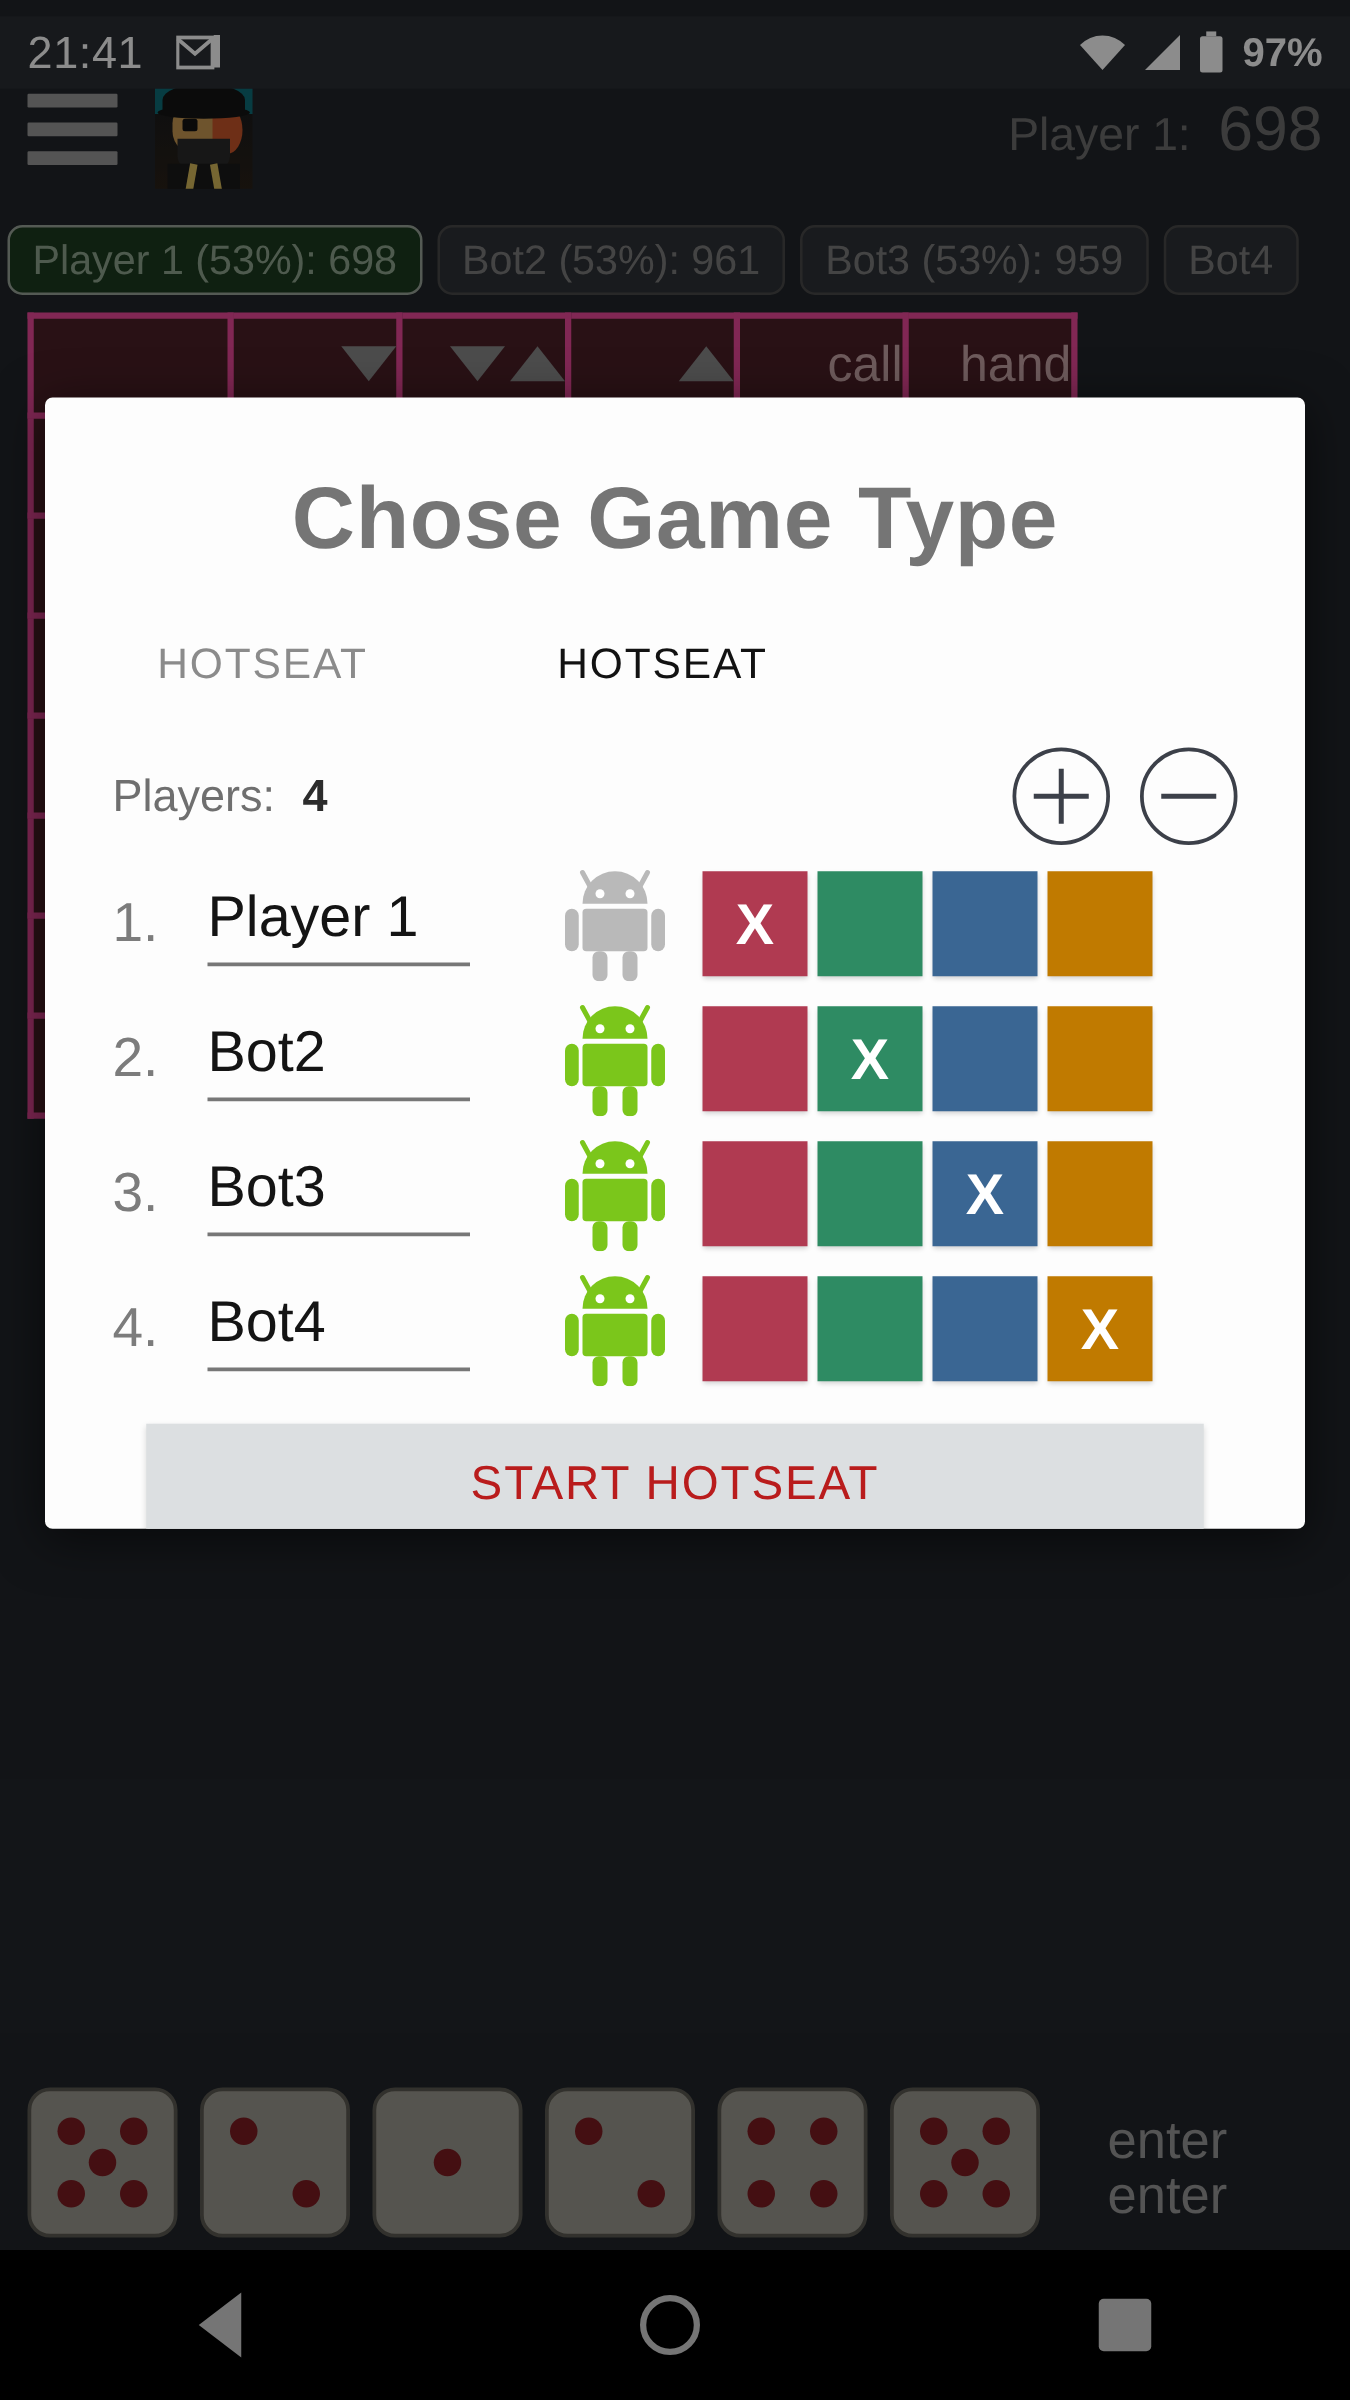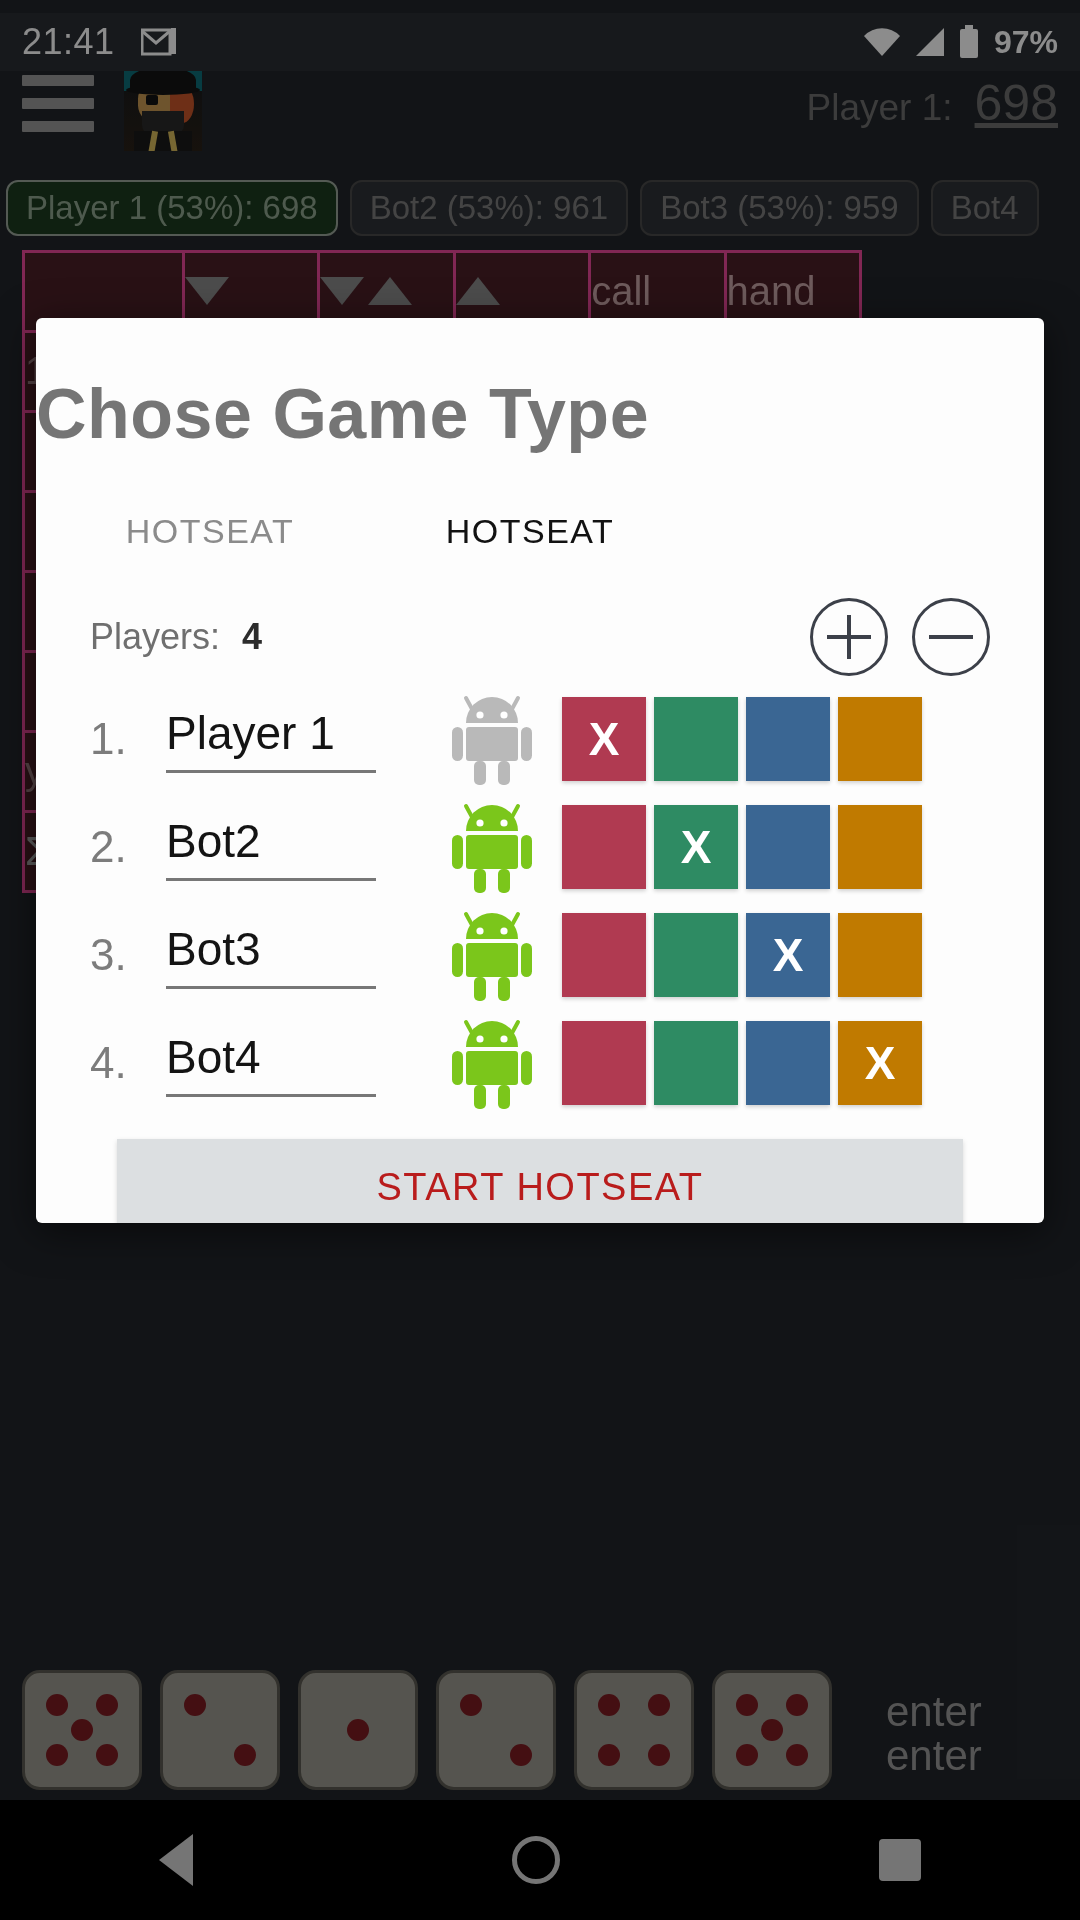--- a/index.html
+++ b/index.html
@@ -44,40 +44,40 @@
   #avatar .scarf { position: absolute; left: 46px; top: 30px; width: 24px; height: 38px;
     background: #c8562a; border-radius: 0 60% 60% 20%; }
   #avatar .eye { position: absolute; left: 22px; top: 40px; width: 12px; height: 10px; background: #131313; border-radius: 2px;}
   #avatar .beard { position: absolute; left: 18px; top: 56px; width: 42px; height: 28px;
     background: #2a2a2a; border-radius: 0 0 50% 50%; }
   #avatar .body { position: absolute; left: 10px; top: 76px; width: 58px; height: 24px; background: #1a1a1a; }
   #avatar .strapL { position: absolute; left: 26px; top: 76px; width: 6px; height: 24px; background: #d8bb5b; transform: rotate(10deg); }
   #avatar .strapR { position: absolute; left: 46px; top: 76px; width: 6px; height: 24px; background: #d8bb5b; transform: rotate(-10deg); }
   #appbar .score-wrap { margin-left: auto; display: flex; align-items: baseline; gap: 22px; color: #6e6e6e; }
   #appbar .score-label { font-size: 37px; }
-  #appbar .score-value { font-size: 50px; text-decoration: underline; }
+  #appbar .score-value { font-size: 50px; }
 
   
   #player-tabs {
     position: absolute; top: 178px; left: 0; width: 1080px; height: 60px;
     display: flex; align-items: center; gap: 12px; padding-left: 6px; z-index: 3;
     overflow: hidden;
   }
   .ptab {
     height: 56px; display: flex; align-items: center; justify-content: flex-start;
     border: 2px solid #4a4a4a; border-radius: 12px; padding: 0 18px;
     color: #7d7d7d; font-size: 33px; background: #2f3237; white-space: nowrap; flex: none;
   }
   .ptab.active { background: #1d3b1f; border-color: #9aa59a; color: #8fa58f; }
 
   
   #table-wrap { position: absolute; top: 250px; left: 22px; width: 840px; z-index: 2; }
   table.score { border-collapse: collapse; width: 840px; table-layout: fixed; }
   table.score td, table.score th {
-    border: 3px solid #ec4899; height: 80px; text-align: left;
+    border: 5px solid #ec4899; height: 80px; text-align: right;
     font-weight: 400; font-size: 40px; color: #cfcfcf;
   }
   table.score th { background: #4b1f27; color: #c9a6a8; font-size: 40px; }
   table.score td.rowhead { background: #4b1f27; color: #9b7d80; font-size: 38px; }
   table.score td.cell { background: #3b4047; color: #15181c; }
   table.score tr.sum td { background: #4b1f27; color: #a9a9a9; }
   table.score col.c0 { width: 160px; }
   .tri { display: inline-block; width: 0; height: 0; }
   .tri-down { border-left: 22px solid transparent; border-right: 22px solid transparent; border-top: 28px solid #8a8a8a; }
   .tri-up { border-left: 22px solid transparent; border-right: 22px solid transparent; border-bottom: 28px solid #8a8a8a; }
@@ -106,21 +106,21 @@
 
   
   #scrim { position: absolute; inset: 0; background: rgba(0,0,0,0.45); z-index: 8; }
   #dialog {
     position: absolute; left: 36px; top: 318px; width: 1008px; height: 905px;
     background: #fdfdfd; border-radius: 6px; z-index: 9;
     box-shadow: 0 8px 40px rgba(0,0,0,0.55);
     overflow: hidden;
   }
   #dialog-title {
-    color: #757575; font-size: 70px; font-weight: 700;
+    text-align: center; color: #757575; font-size: 70px; font-weight: 700;
     margin-top: 56px; letter-spacing: 0.5px;
   }
   #dialog-tabs {
     display: flex; align-items: center; margin-top: 58px; padding-left: 14px;
     overflow: hidden; white-space: nowrap;
   }
   .dtab { font-size: 34px; color: #8b8b8b; letter-spacing: 1.5px; text-align: center; flex: none; }
   .dtab.t0 { width: 320px; }
   .dtab.t1 { width: 320px; color: #121212; }
   .dtab.t2 { width: 360px; }

